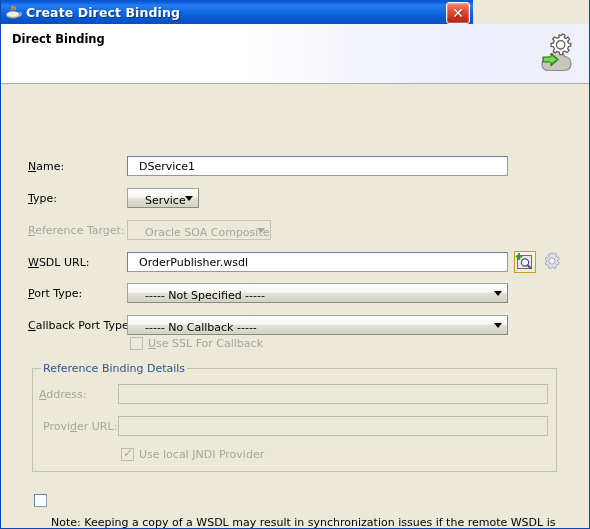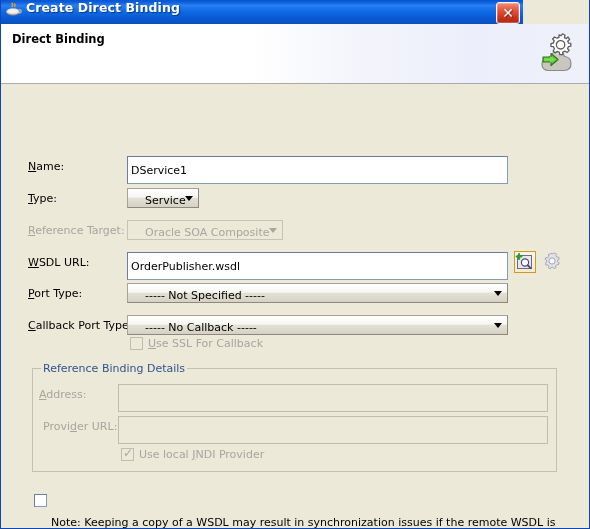--- a/index.html
+++ b/index.html
@@ -20,26 +20,26 @@
     background: #ece9d8;
     overflow: hidden;
     border: 1px solid #0a49b5;
     border-top: none;
   }
 
   
   .titlebar {
     position: absolute;
     left: 0; top: 0;
-    width: 522px; height: 24px;
+    width: 472px; height: 24px;
     background: linear-gradient(to bottom,
         #0b56c4 0%, #0a5ce0 8%, #2a7ef0 22%, #0f6ae6 48%,
         #0a57cf 80%, #0c4fbd 100%);
     display: flex;
-    align-items: flex-start;
+    align-items: center;
     box-sizing: border-box;
     padding-left: 3px;
   }
   .title-icon {
     width: 18px; height: 18px;
     position: relative;
     margin-right: 4px;
     flex: 0 0 auto;
   }
   .title-text {
@@ -119,23 +119,23 @@
   .tf {
     position: absolute;
     box-sizing: border-box;
     background: #ffffff;
     border: 1px solid #7f9db9;
     border-top-color: #6c7f96;
     border-left-color: #6c7f96;
     font-family: "DejaVu Sans", "Liberation Sans", sans-serif;
     font-size: 11px;
     color: #000000;
-    padding: 0 3px;
+    padding: 0 11px;
     line-height: 18px;
-    height: 28px;
+    height: 20px;
     outline: none;
   }
   .tf.dis {
     background: #ece9d8;
     border: 1px solid #bdbdb2;
     color: #a7a6a0;
   }
 
   
   .combo {
@@ -312,21 +312,21 @@
     <div class="lbl" style="left:27px; top:30px;"><span class="mn">N</span><span>ame:</span></div>
     <input class="tf" style="left: 126px; top: 26px; width: 381px;" value="DService1">
 
     <div class="lbl" style="left:27px; top:62px;"><span class="mn">T</span><span>ype:</span></div>
     <div class="combo" style="left:126px; top:58px; width:72px;">
       <span>Service</span>
       <span class="arrow"></span>
     </div>
 
     <div class="lbl dis" style="left:27px; top:94px;"><span class="mn">R</span><span>eference Target:</span></div>
-    <div class="combo dis" style="left:126px; top:90px; width:156px;">
+    <div class="combo dis" style="left:126px; top:90px; width:144px;">
       <span>Oracle SOA Composite</span>
       <span class="arrow"></span>
     </div>
 
     <div class="lbl" style="left:27px; top:126px;"><span class="mn">W</span><span>SDL URL:</span></div>
     <input class="tf" style="left: 126px; top: 122px; width: 381px;" value="OrderPublisher.wsdl">
     <div class="icon-btn" style="left:513px; top:121px;">
       <svg width="20" height="20" viewBox="0 0 20 20">
         <rect x="2.5" y="3.5" width="14" height="13" fill="#e9e6f2" stroke="#6a6a8a" stroke-width="1"></rect>
         <circle cx="10" cy="10.5" r="3.6" fill="#ffffff" stroke="#4a4a78" stroke-width="1.2"></circle>

